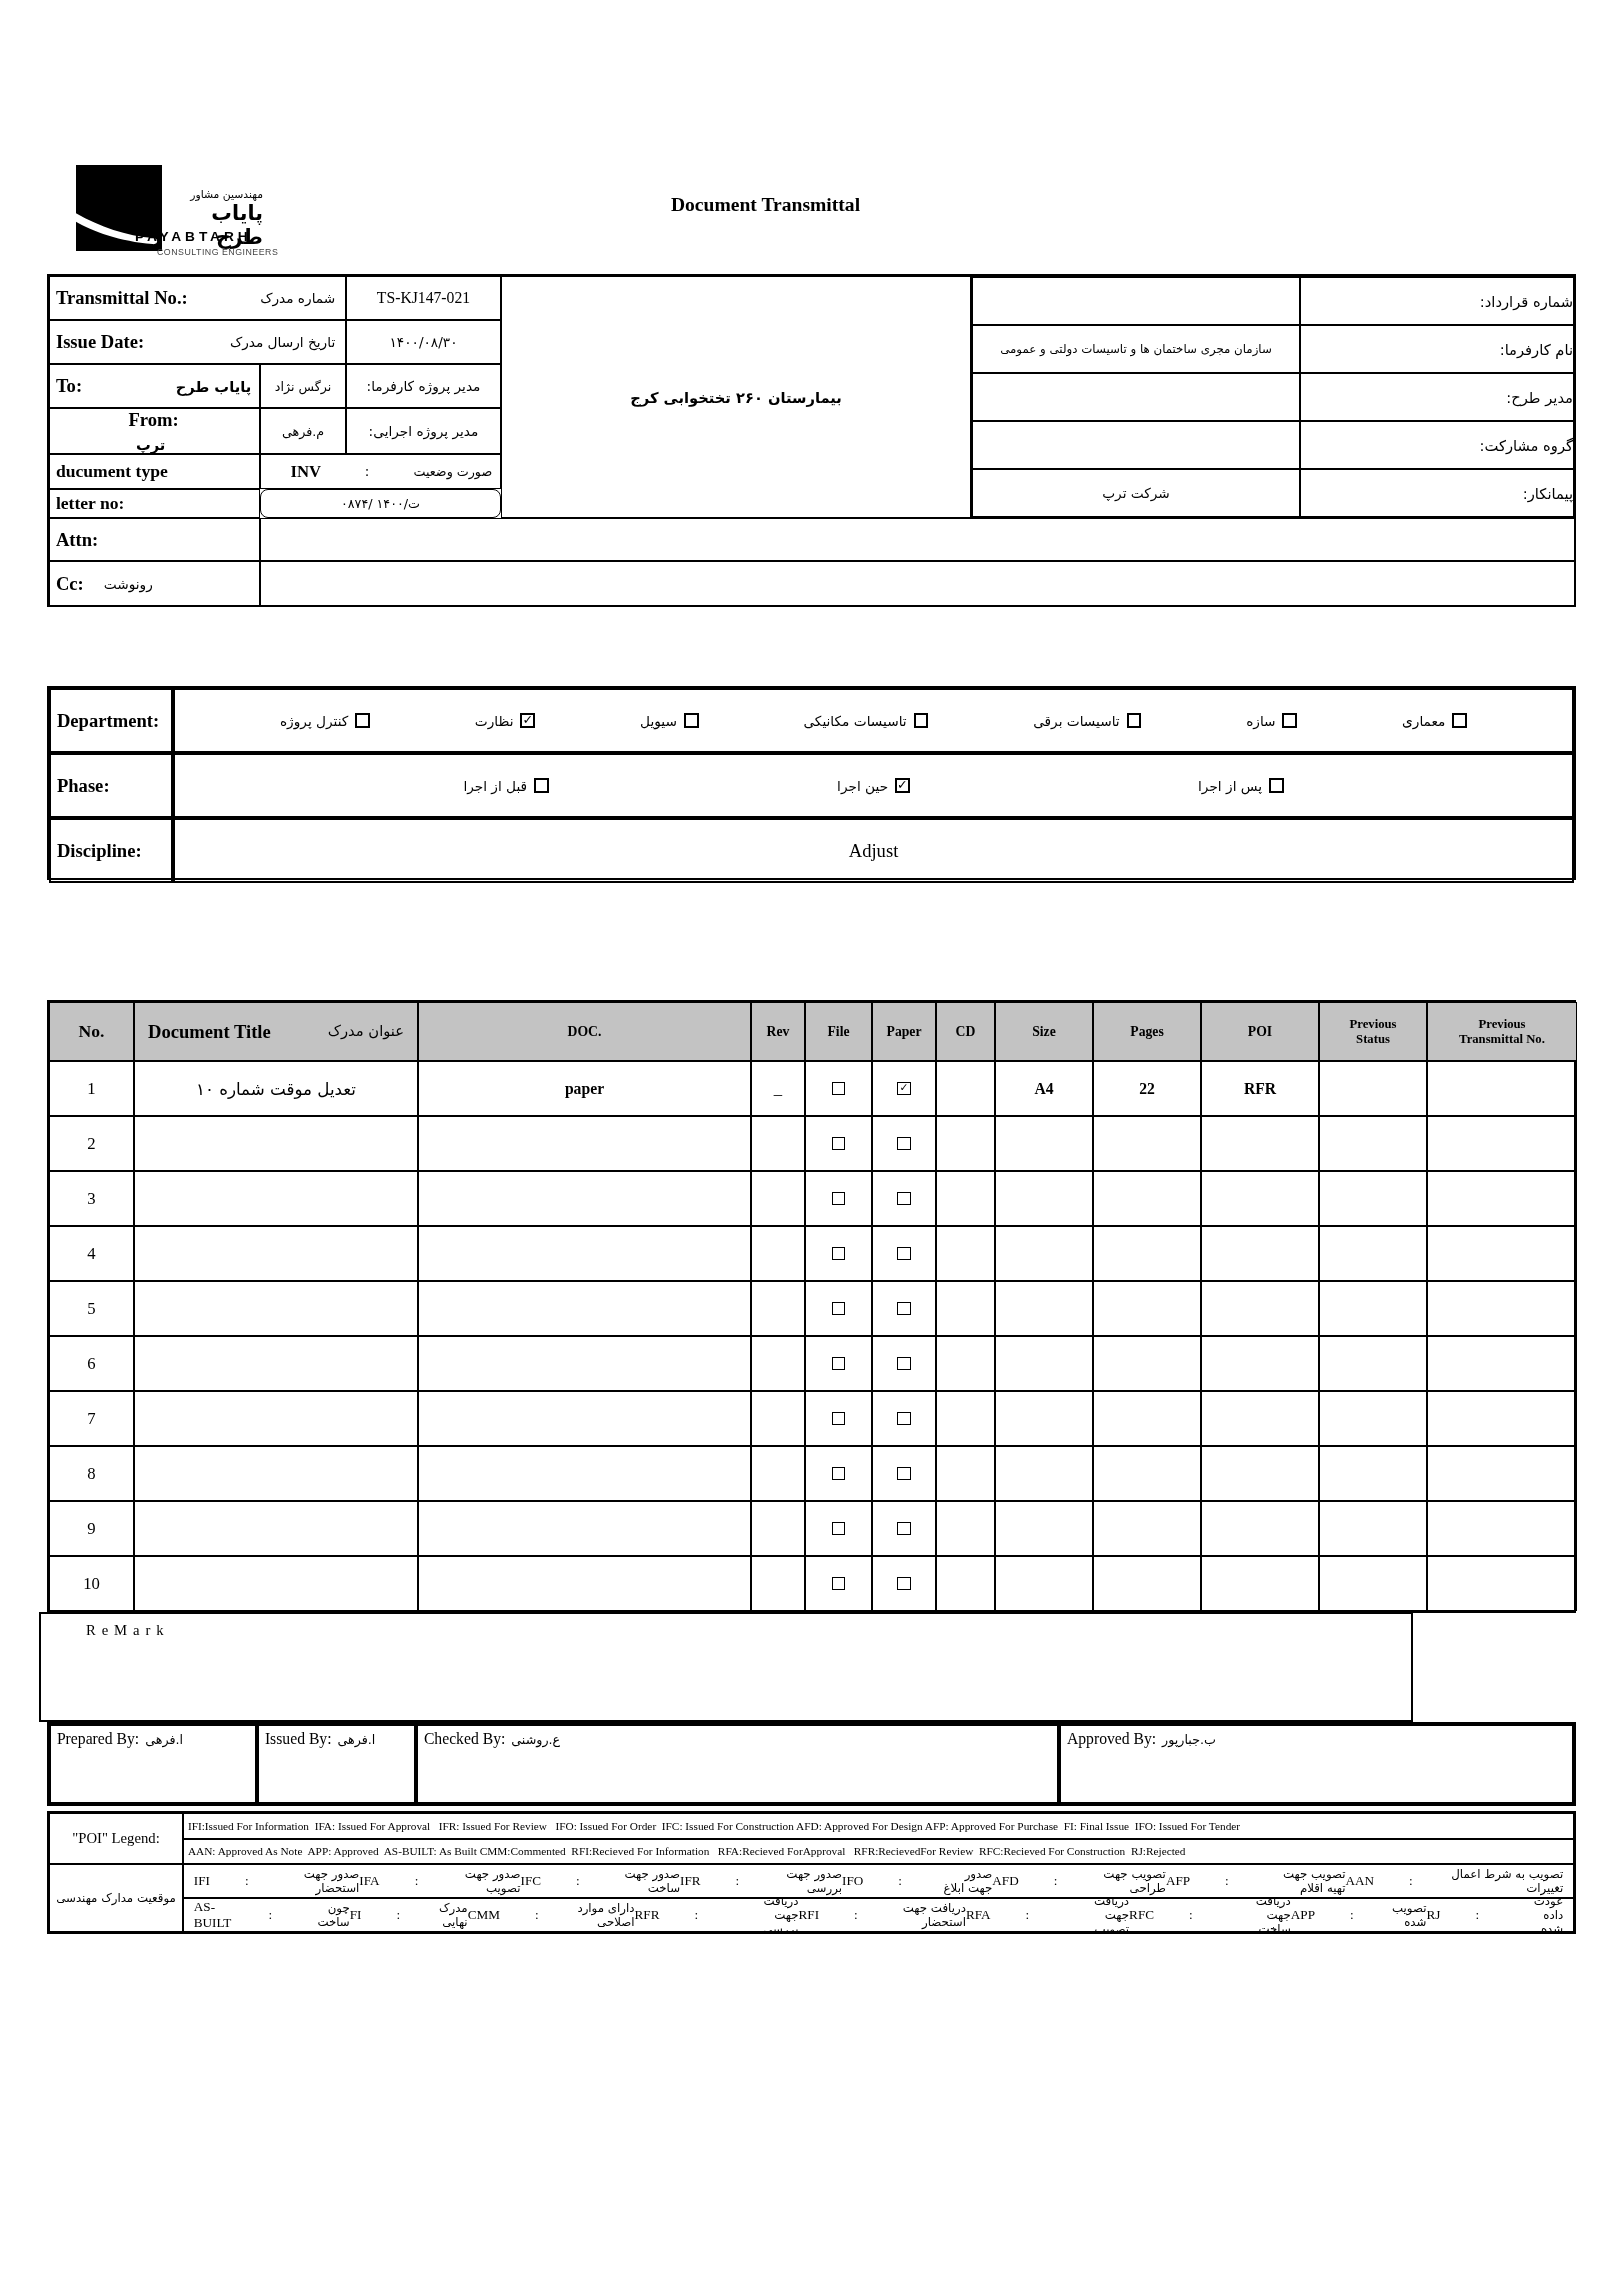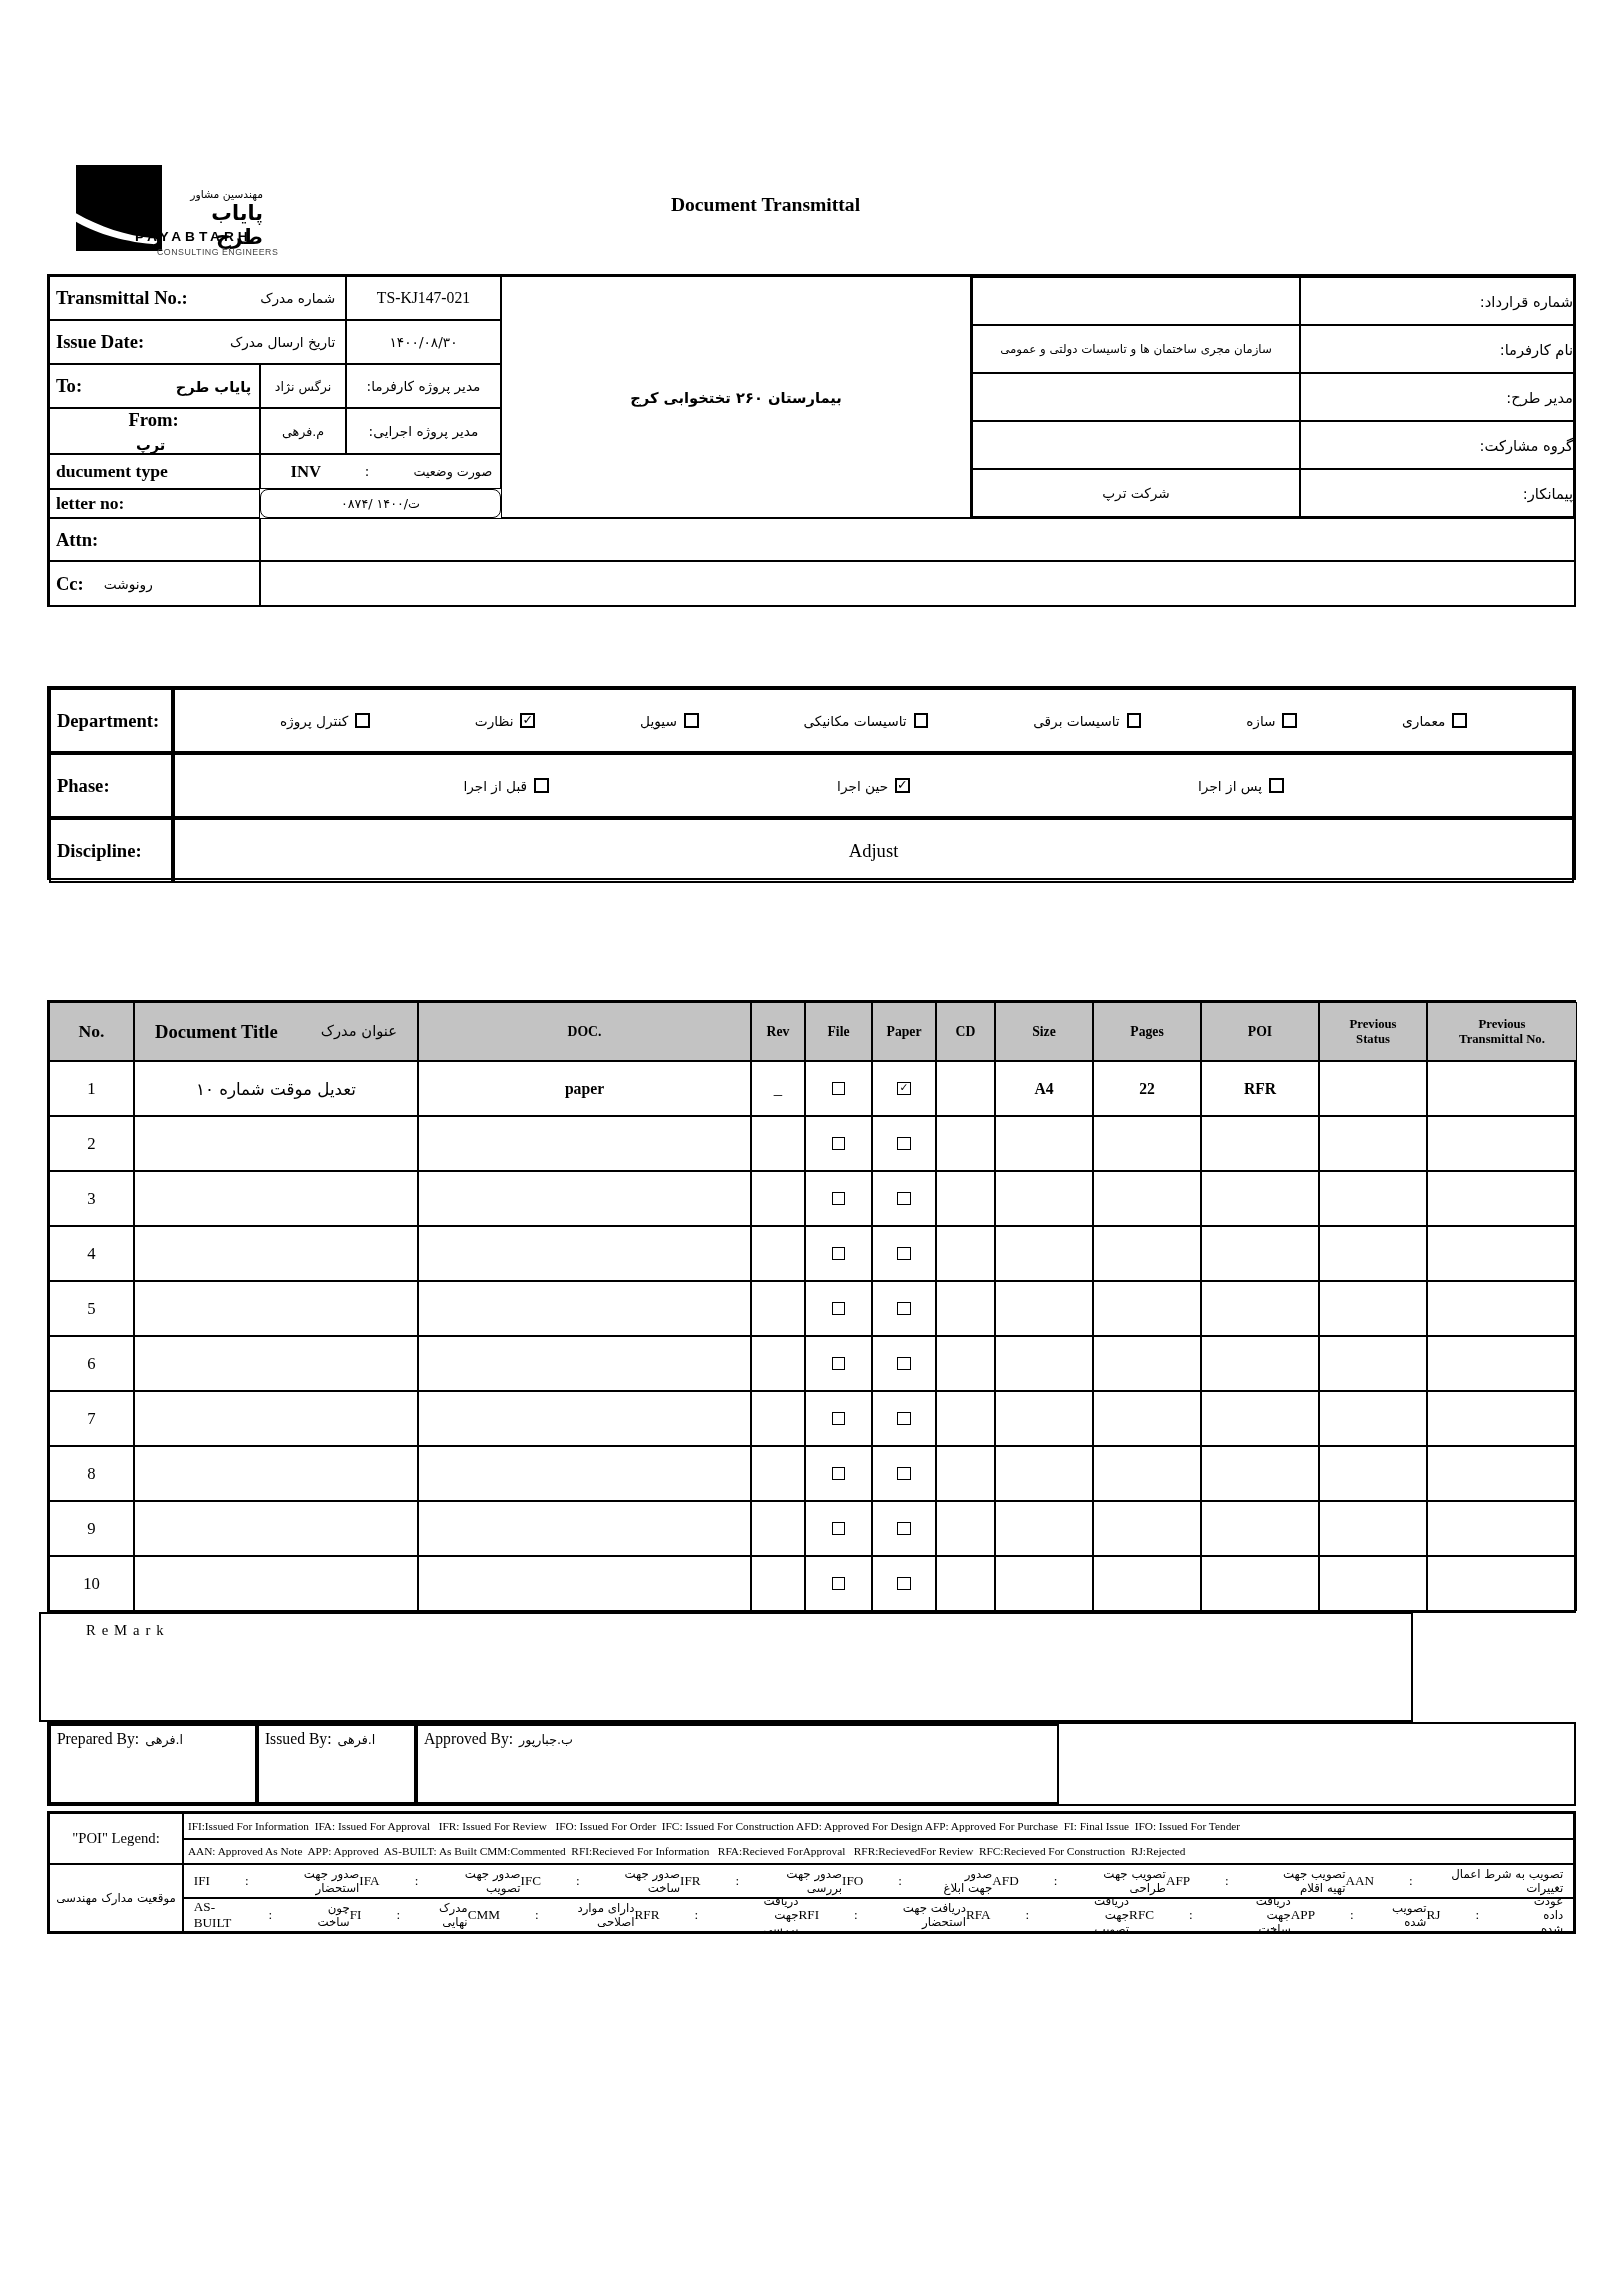--- a/index.html
+++ b/index.html
@@ -55,21 +55,21 @@
     position:absolute; left:47px; top:1000px; width:1529px;
     display:grid; border:2px solid #000;
     grid-template-columns:85px 284px 333px 54px 67px 64px 59px 98px 108px 118px 108px 150px;
     grid-template-rows:59px repeat(10,55px);
   }
   .dcell { border:1px solid #000; display:flex; align-items:center; justify-content:center; font-size:16.7px; overflow:hidden; }
   .dhead { background:#c3c3c3; font-weight:bold; font-size:13.7px; text-align:center; line-height:1.15; }
   .dhead.big { font-size:17.6px; }
   .cbox-sm { width:13.7px; height:13.7px; border:1.5px solid #000; display:inline-flex; align-items:center; justify-content:center; font-size:10.8px; line-height:1; font-family:"DejaVu Sans",sans-serif; }
   .cbox-sm.checked::before { content:"✓"; }
-  .title-head { justify-content:space-between; padding:0 20px;gap:38px; }
+  .title-head { justify-content:space-between; padding:0 13px;gap:38px; }
 
   .remark-box { position:absolute; left:39px; top:1612px; width:1374px; height:110px; border:2px solid #000;font-family:Liberation Serif, serif; }
   .remark-label { font-size:14.7px; letter-spacing:5.9px; padding:7.8px 0 0 45px; }
 
   .sig-row { position:absolute; left:47px; top:1722px; width:1529px; height:84px; display:grid; grid-template-columns:208px 159px 643px 1fr; border:2px solid #000; }
   .sig-cell { border:2px solid #000; padding:3.9px 5.9px; font-size:15.7px; display:flex; align-items:flex-start; gap:5.9px; }
   .sig-name { font-size:12.7px; padding-top:2px; }
 
   .legend-table { position:absolute; left:47px; top:1811px; width:1529px; display:grid; grid-template-columns:134px 1fr; grid-template-rows:25.5px 25.5px 34px 34px; border:2px solid #000; }
   .legend-table .cell { border:1px solid #000; }
@@ -432,20 +432,24 @@
 <div class="sig-row">
   <div class="sig-cell">
     <span>Prepared By:</span>
     <bdi class="fa sig-name">ا.فرهی</bdi>
   </div>
   <div class="sig-cell">
     <span>Issued By:</span>
     <bdi class="fa sig-name">ا.فرهی</bdi>
   </div>
   <div class="sig-cell">
+    <span>Checked By:</span>
+    <bdi class="fa sig-name">ع.روشنی</bdi>
+  </div>
+  <div class="sig-cell">
     <span>Approved By:</span>
     <bdi class="fa sig-name">ب.جبارپور</bdi>
   </div>
 </div>
 
 <div class="legend-table">
   <div class="cell poi-lbl">"POI" Legend:</div>
   <div class="cell en-leg" style="grid-column:2;grid-row:1;">IFI:Issued For Information  IFA: Issued For Approval   IFR: Issued For Review   IFO: Issued For Order  IFC: Issued For Construction AFD: Approved For Design AFP: Approved For Purchase  FI: Final Issue  IFO: Issued For Tender</div>
   <div class="cell en-leg" style="grid-column:2;grid-row:2;">AAN: Approved As Note  APP: Approved  AS-BUILT: As Built CMM:Commented  RFI:Recieved For Information   RFA:Recieved ForApproval   RFR:RecievedFor Review  RFC:Recieved For Construction  RJ:Rejected</div>
 

